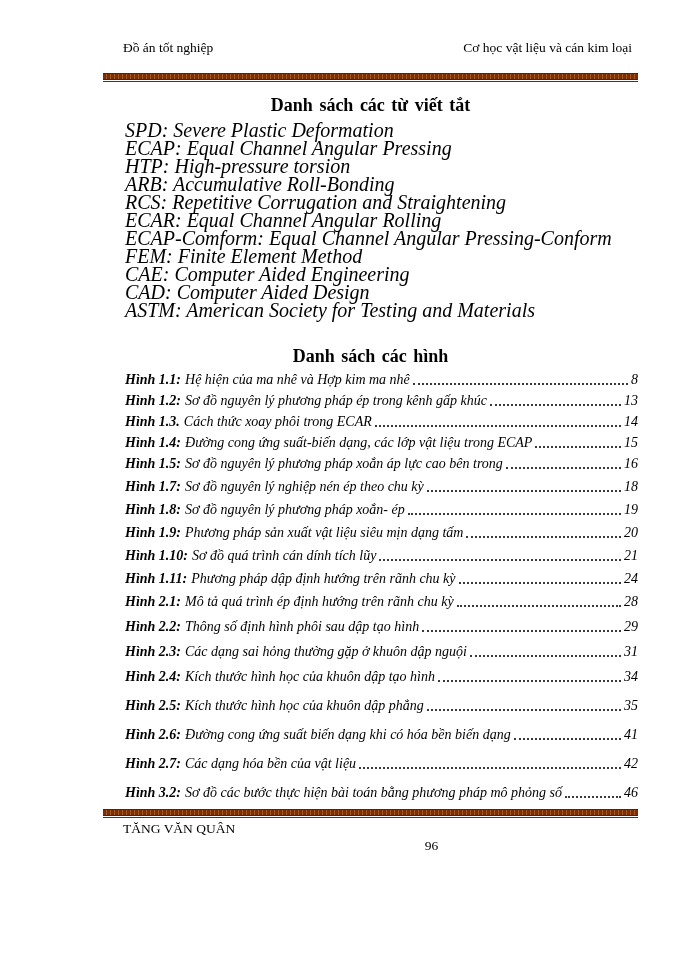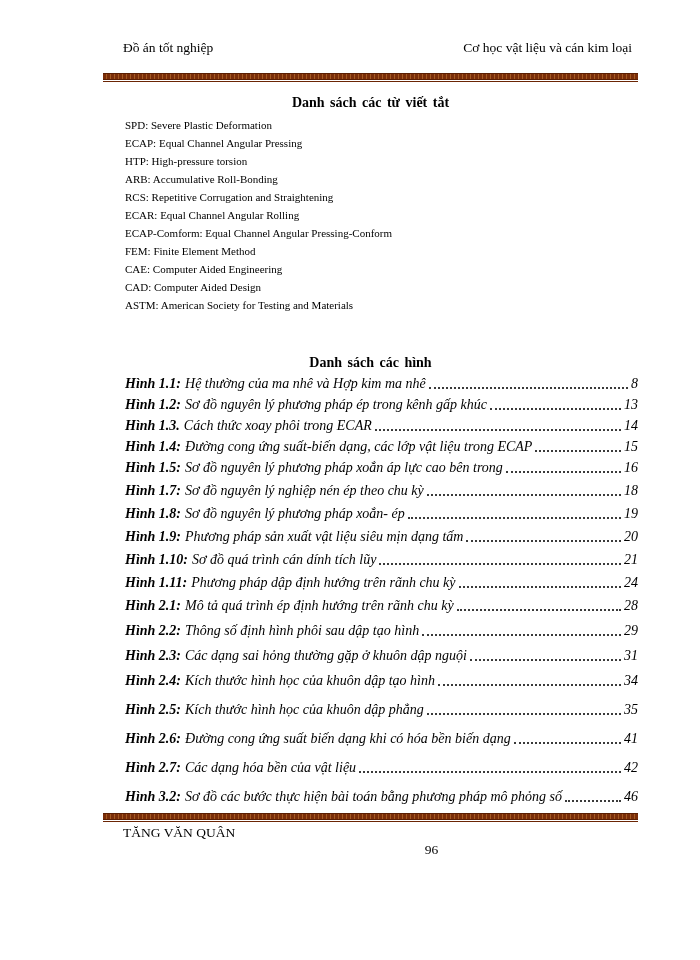--- a/index.html
+++ b/index.html
@@ -18,27 +18,27 @@
   .rule{width:100%;}
   .rule .thick{
     height:5px;
     background:repeating-linear-gradient(90deg,#7a2d08 0 3px,#a55a22 3px 4px);
     border-top:1px solid #5a1e02;border-bottom:1px solid #5a1e02;
   }
   .rule .thin{height:1px;background:#6b2504;margin-top:1px;}
 
   
   .section-title{
-    text-align:center;font-weight:bold;font-size:14px;word-spacing:2px;
+    text-align:center;font-weight:bold;font-size:18px;word-spacing:2px;
   }
   .abbrev-title{margin-top:13px;}
-  .figures-title{margin-top:41px;}
-
-  
-  .abbrev-list{padding-left:22px;margin-top:5px;font-size:11px;line-height:18px;}
+  .figures-title{margin-top:27px;}
+
+  
+  .abbrev-list{padding-left:22px;margin-top:5px;font-size:20px;line-height:18px;font-style:italic;}
   .abbrev-item{white-space:nowrap;}
 
   
   .figure-list{padding-left:22px;margin-top:3px;font-size:14px;font-family:Liberation Serif, serif;}
   .fig-item{display:flex;align-items:baseline;line-height:17px;margin-top:4px;}
   .fig-item:nth-child(n+6){margin-top:6px;}
   .fig-item:nth-child(n+12){margin-top:8px;}
   .fig-item:nth-child(n+15){margin-top:12px;}
   .fig-label{font-weight:bold;font-style:italic;white-space:nowrap;}
   .fig-caption{font-style:italic;white-space:nowrap;padding-left:4px;}
@@ -81,21 +81,21 @@
       <div class="abbrev-item">CAE: Computer Aided Engineering</div>
       <div class="abbrev-item">CAD: Computer Aided Design</div>
       <div class="abbrev-item">ASTM: American Society for Testing and Materials</div>
     </div>
 
   <div class="section-title figures-title">Danh sách các hình</div>
 
   <div class="figure-list">
       <div class="fig-item">
       <span class="fig-label">Hình 1.1:</span>
-      <span class="fig-caption">Hệ thường của ma nhê và Hợp kim ma nhê</span>
+      <span class="fig-caption">Hệ hiện của ma nhê và Hợp kim ma nhê</span>
       <span class="leader"></span>
       <span class="fig-page">8</span>
     </div>
       <div class="fig-item">
       <span class="fig-label">Hình 1.2:</span>
       <span class="fig-caption">Sơ đồ nguyên lý phương pháp ép trong kênh gấp khúc</span>
       <span class="leader"></span>
       <span class="fig-page">13</span>
     </div>
       <div class="fig-item">

